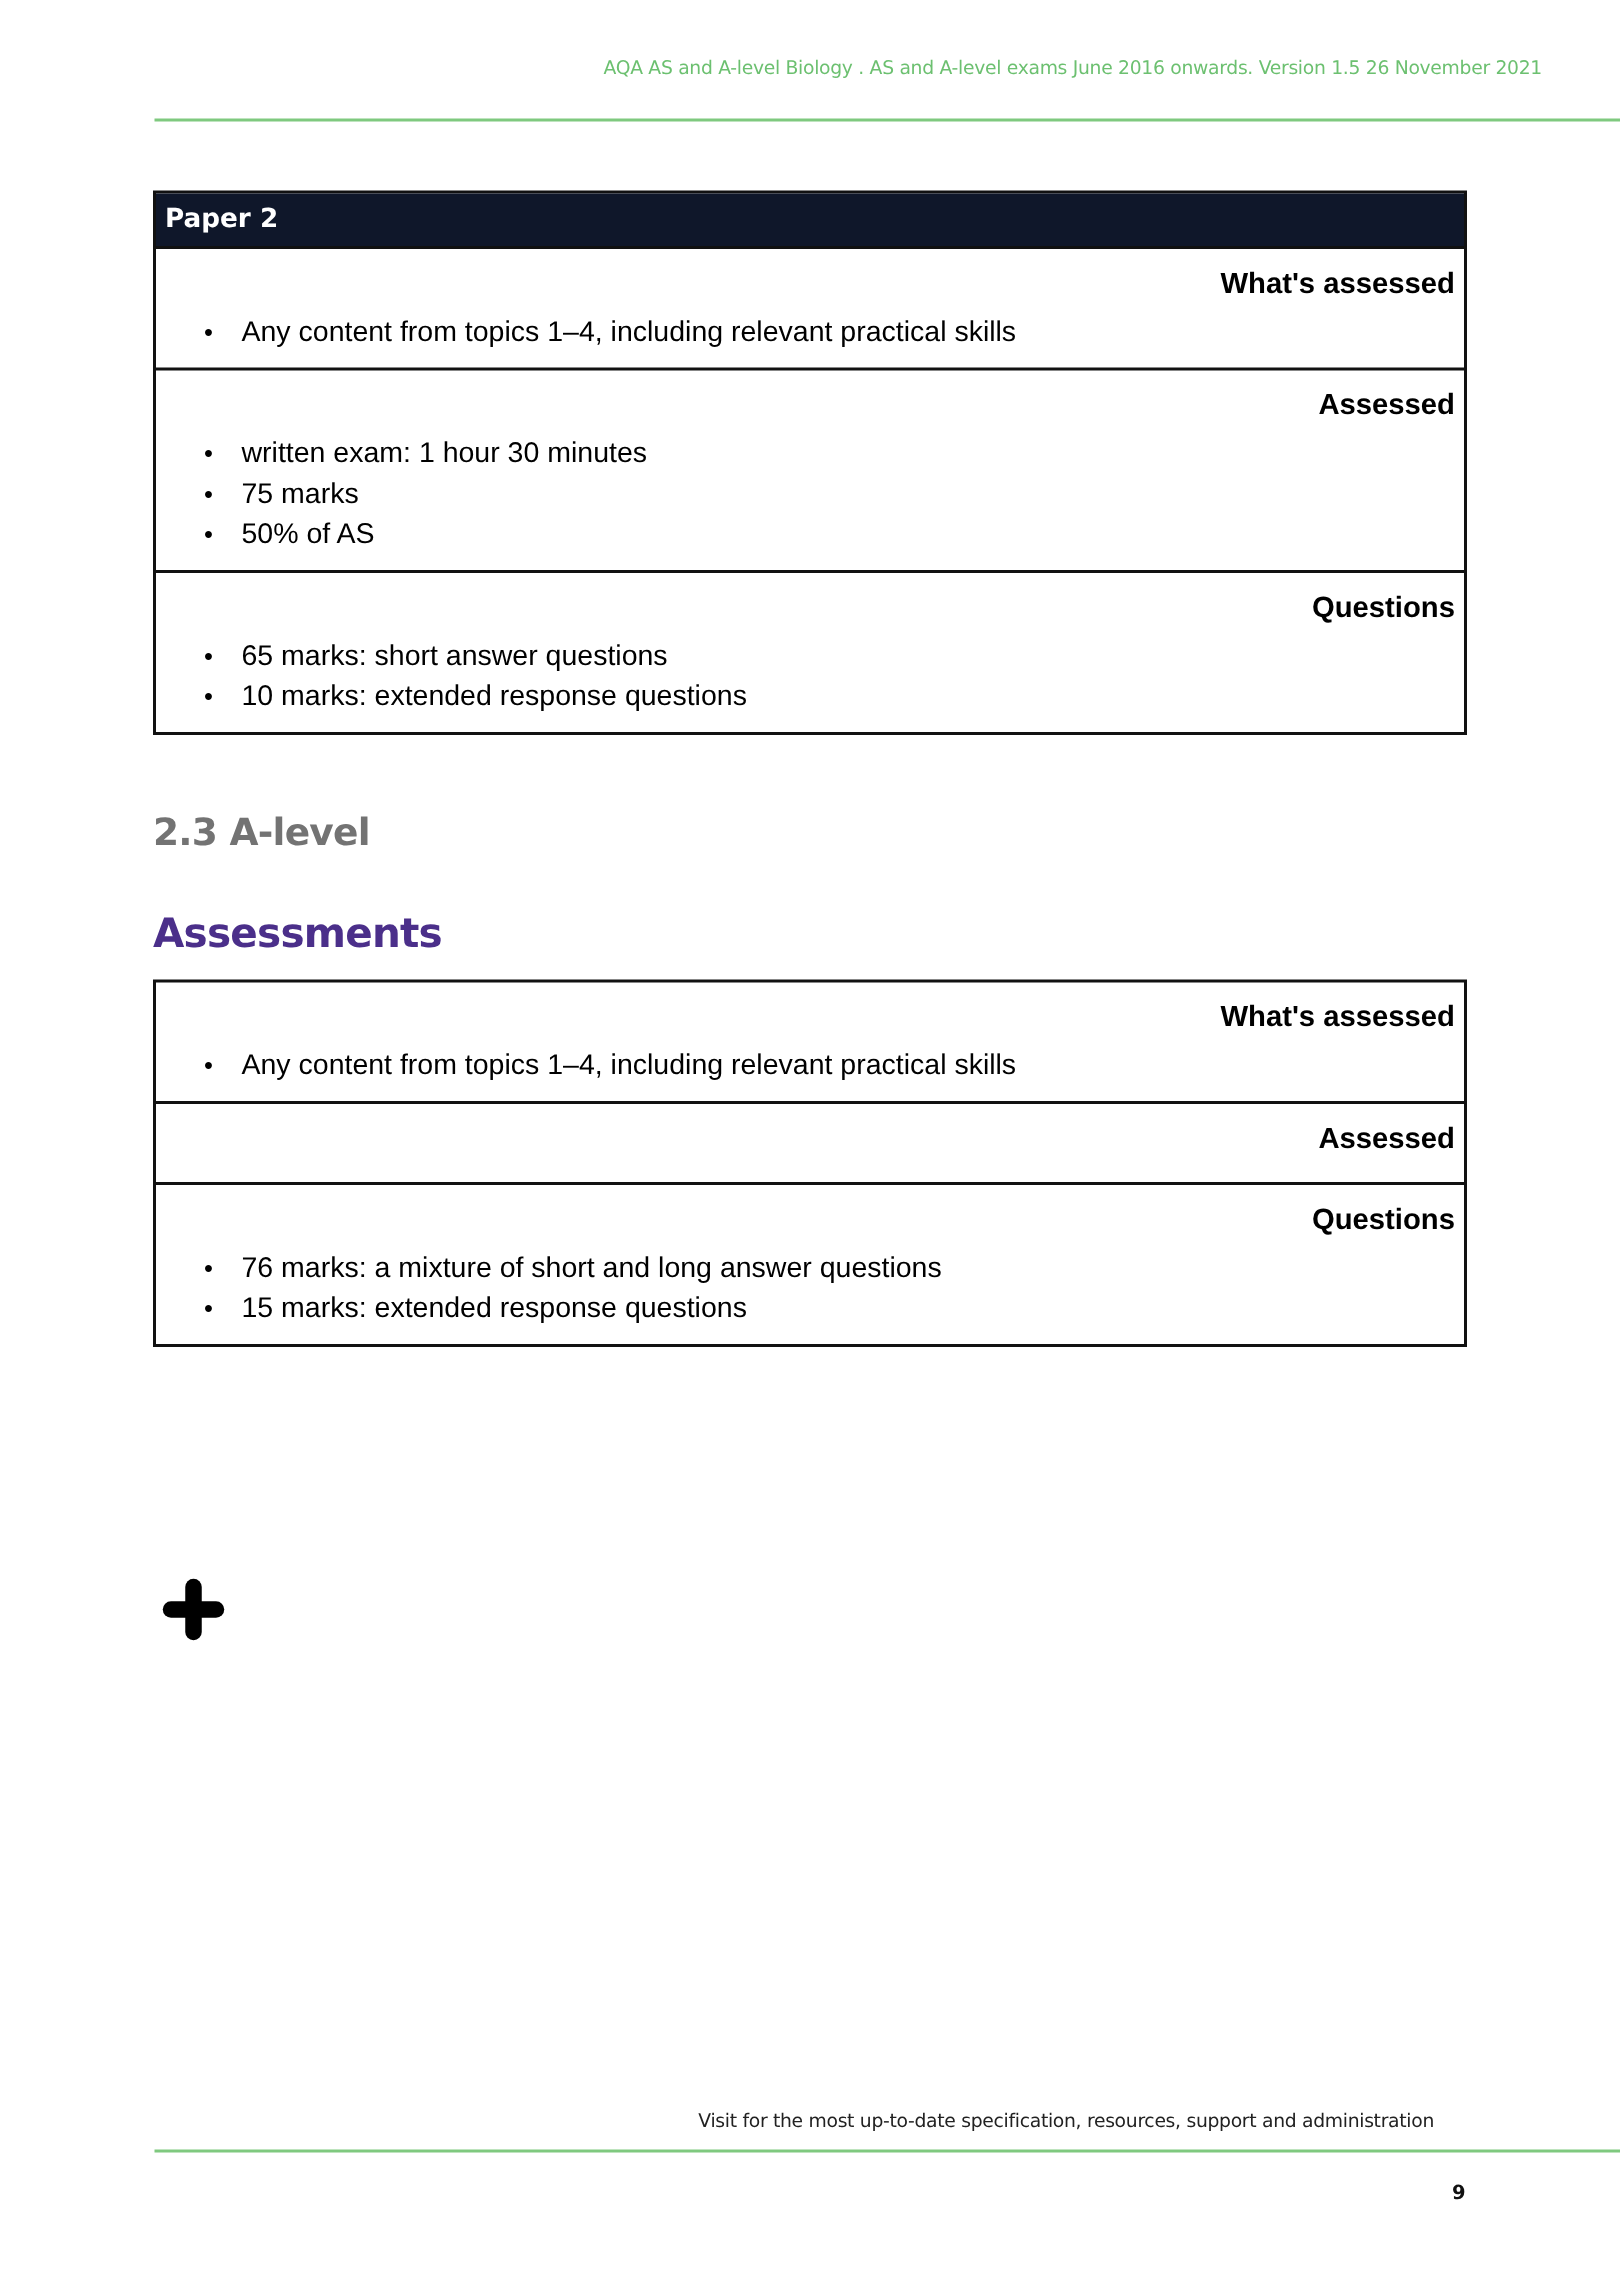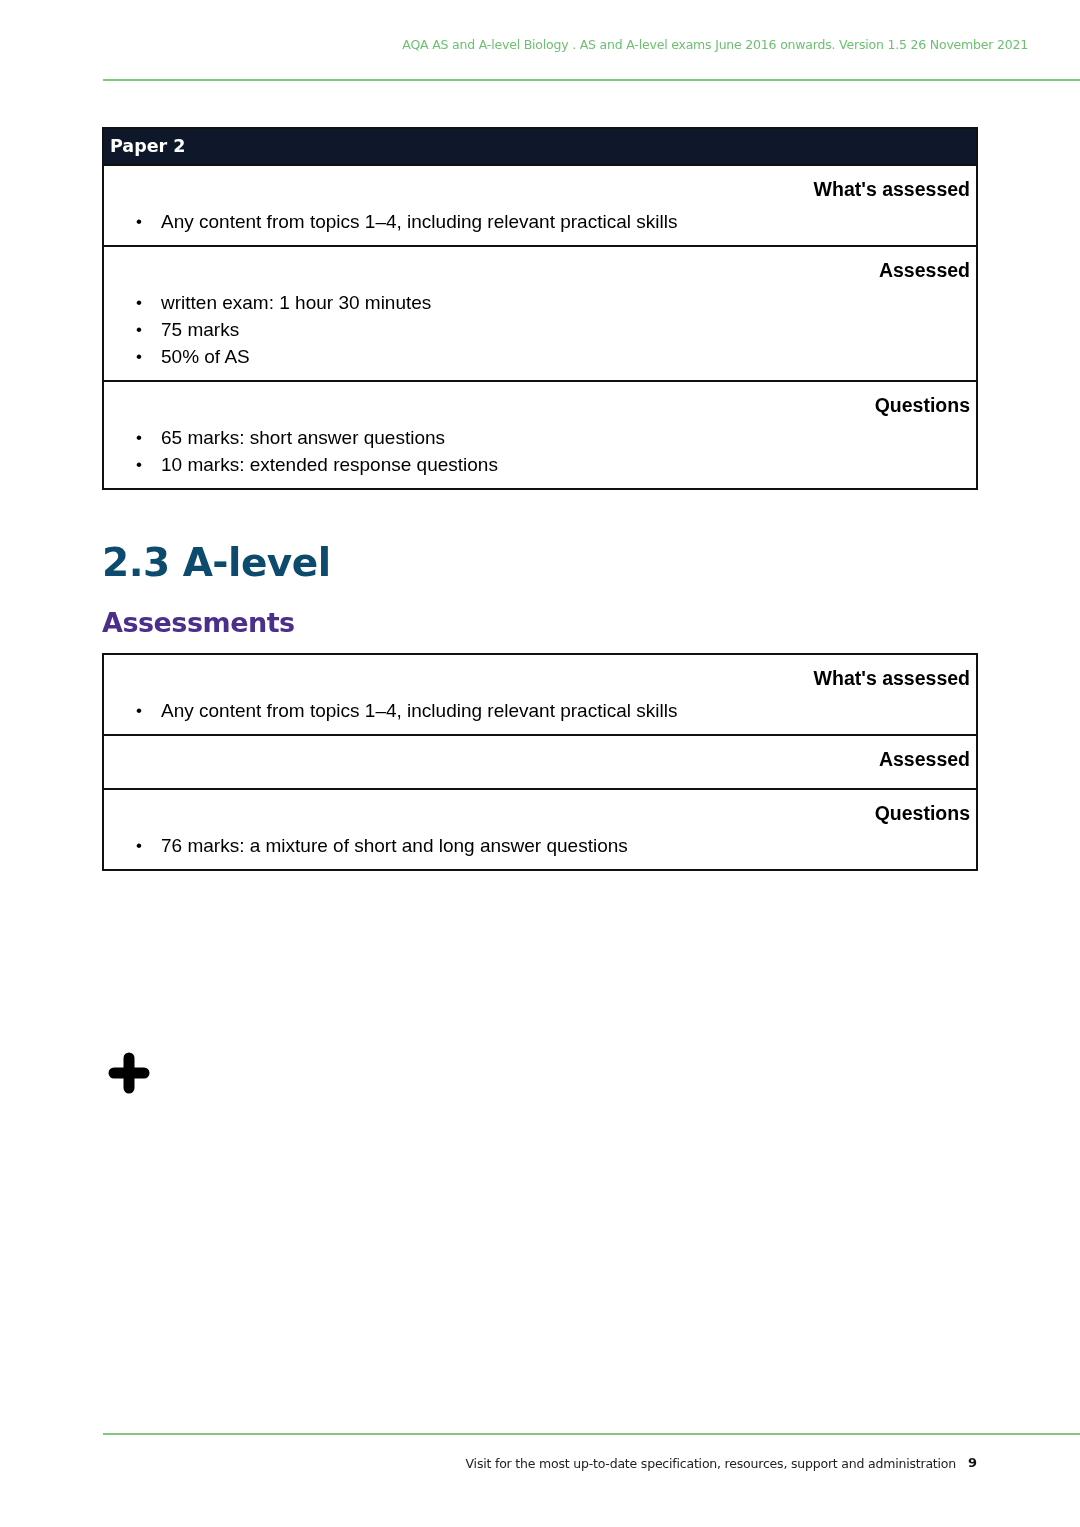--- a/index.html
+++ b/index.html
@@ -33,35 +33,35 @@
     .bullets li { position: relative; font-size: 19px; line-height: 27px; padding-left: 51px; }
     .bullets li::before {
       content: "\2022"; position: absolute; left: 26px; top: 0; font-size: 17px;
     }
 
     #table-paper2 { top: 127px; }
     #table-paper1 { top: 653px; }
 
     .h2 {
       position: absolute; left: 102px; top: 540px;
-      font-family: "DejaVu Sans", sans-serif; font-size: 39px; color: #0c4a6e; letter-spacing: -0.5px;
+      font-family: "DejaVu Sans", sans-serif; font-size: 25px; color: #737373; letter-spacing: -0.5px;
     }
     .h3 {
       position: absolute; left: 102px; top: 607px;
       font-family: "DejaVu Sans", sans-serif; font-size: 27px; color: #4b2f8a; letter-spacing: -0.5px;
     }
 
     .plus-icon { position: absolute; left: 108px; top: 1052px; width: 42px; height: 42px; }
 
     .footer-rule {
       position: absolute; top: 1433px; left: 103px; right: 0;
       height: 2px; background: #7fc97f;
     }
     .footer-text {
-      position: absolute; top: 1456px; right: 124px;
+      position: absolute; top: 1406px; right: 124px;
       font-family: "DejaVu Sans", sans-serif; font-size: 12.5px; color: #222; white-space: nowrap;
       letter-spacing: -0.2px;
     }
     .page-number {
       position: absolute; top: 1455px; left: 968px;
       font-family: "DejaVu Sans", sans-serif; font-weight: bold; font-size: 13px; color: #111;
     }
   </style>
 </head>
 <body>
@@ -104,20 +104,21 @@
       <li>Any content from topics 1–4, including relevant practical skills</li>
     </ul>
   </div>
   <div class="section">
     <div class="section-title">Assessed</div>
   </div>
   <div class="section">
     <div class="section-title">Questions</div>
     <ul class="bullets">
       <li>76 marks: a mixture of short and long answer questions</li>
+      <li>15 marks: extended response questions</li>
     </ul>
   </div>
 </div>
 
 <div class="plus-icon">
   <svg width="42" height="42" viewBox="0 0 42 42">
     <line x1="21" y1="6" x2="21" y2="36" stroke="#000" stroke-width="11" stroke-linecap="round"></line>
     <line x1="6" y1="21" x2="36" y2="21" stroke="#000" stroke-width="11" stroke-linecap="round"></line>
   </svg>
 </div>

